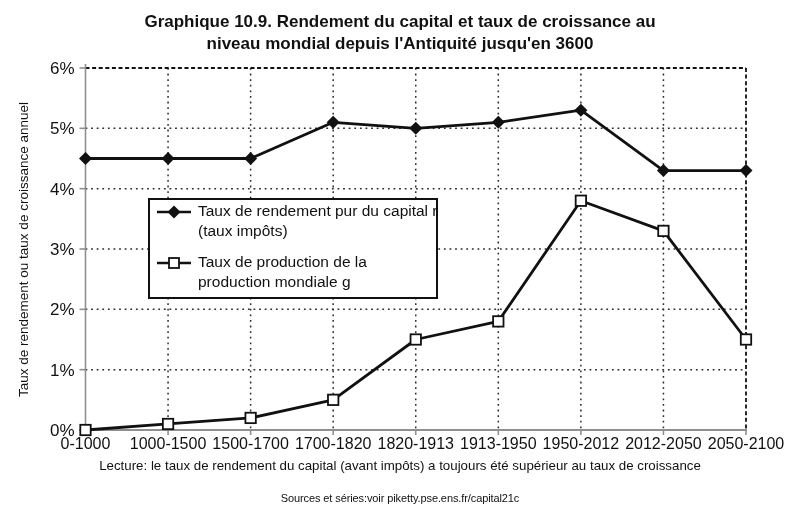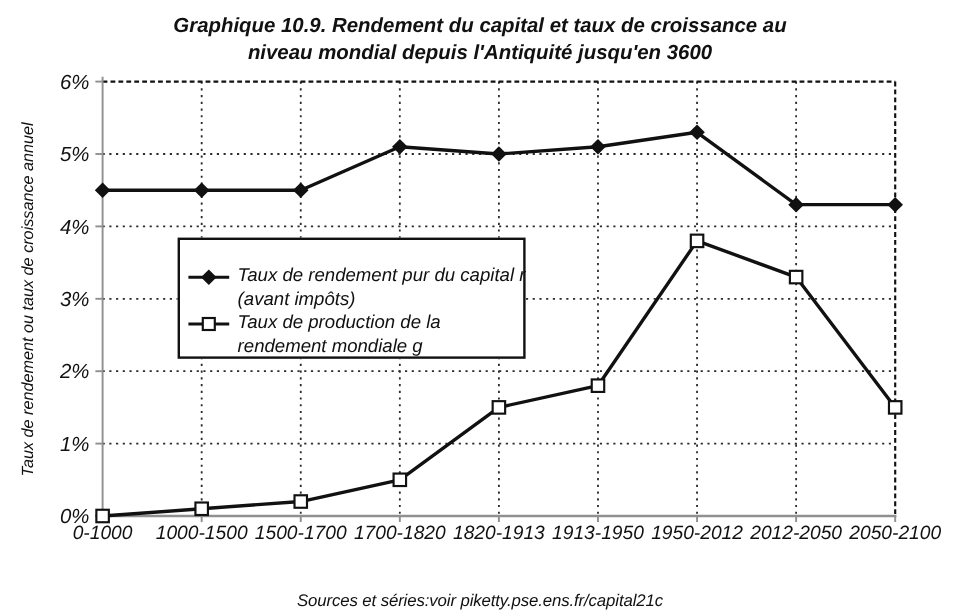--- a/index.html
+++ b/index.html
@@ -1,47 +1,47 @@
 <!DOCTYPE html>
 <html><head>
 <meta charset="utf-8">
 <style>
   html,body{margin:0;padding:0;background:#ffffff;}
   .page{
     position:relative;width:800px;height:509px;background:#ffffff;
-    font-family:"Liberation Sans",sans-serif;color:#111;overflow:hidden;font-style:italic;
+    font-family:"Liberation Sans",sans-serif;color:#111;overflow:hidden;
   }
   .title{
     position:absolute;top:11px;left:0;width:100%;text-align:center;
     font-weight:bold;font-size:17px;line-height:22px;color:#111;
   }
   .title div{white-space:nowrap;}
   .ylabel-wrap{
     position:absolute;left:-146px;top:241px;width:340px;height:17px;
     transform:rotate(-90deg);text-align:center;font-size:13.5px;color:#111;
     white-space:nowrap;
   }
   svg.plot{position:absolute;left:0;top:0;}
   svg text{font-family:"Liberation Sans",sans-serif;fill:#111;}
   .legend{
     position:absolute;left:148px;top:198px;width:290px;height:101px;
     box-sizing:border-box;border:2px solid #111;background:#fff;
-    padding:20px 2px 6px 6px;display:flex;flex-direction:column;
+    padding:1px 2px 6px 6px;display:flex;flex-direction:column;
     justify-content:space-between;
   }
   .legend-entry{display:flex;align-items:flex-start;}
   .legend-marker{flex:0 0 auto;margin-top:4px;margin-right:6px;}
   .legend-text{font-size:15.5px;line-height:19.5px;white-space:nowrap;}
   .lecture{
     position:absolute;top:457px;left:0;width:100%;text-align:center;
     font-size:13.3px;line-height:17.5px;color:#111;
   }
   .sources{
     position:absolute;top:492px;left:0;width:100%;text-align:center;
-    font-size:14px;letter-spacing:-0.1px;color:#111;
+    font-size:11px;letter-spacing:-0.1px;color:#111;
   }
 </style>
 </head>
 <body>
 
 <div class="page">
 
   <div class="title">
     <div>Graphique 10.9. Rendement du capital et taux de croissance au</div>
     <div>niveau mondial depuis l'Antiquité jusqu'en 3600</div>
@@ -121,33 +121,34 @@
     </svg>
 
   <div class="legend">
     <div class="legend-entry">
       <svg class="legend-marker" width="36" height="14">
         <line x1="1" y1="7" x2="35" y2="7" stroke="#111" stroke-width="2.4"></line>
         <path d="M18 0.5 L24.5 7 L18 13.5 L11.5 7 Z" fill="#111"></path>
       </svg>
       <div class="legend-text">
         <div>Taux de rendement pur du capital r</div>
-        <div>(avant impôts)</div>
+        <div>(taux impôts)</div>
       </div>
     </div>
     <div class="legend-entry">
       <svg class="legend-marker" width="36" height="14">
         <line x1="1" y1="7" x2="35" y2="7" stroke="#111" stroke-width="2.4"></line>
         <rect x="13" y="2" width="10" height="10" fill="#fff" stroke="#111" stroke-width="1.8"></rect>
       </svg>
       <div class="legend-text">
         <div>Taux de production de la</div>
-        <div>rendement mondiale g</div>
+        <div>production mondiale g</div>
       </div>
     </div>
   </div>
 
   <div class="lecture">
+    <div>Lecture: le taux de rendement du capital (avant impôts) a toujours été supérieur au taux de croissance</div>
   </div>
 
   <div class="sources">Sources et séries:voir piketty.pse.ens.fr/capital21c</div>
 
 </div>
 
 </body></html>

